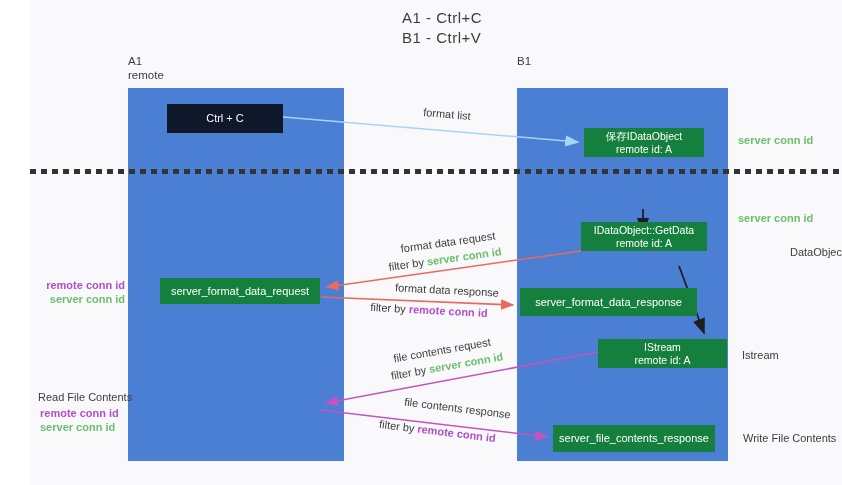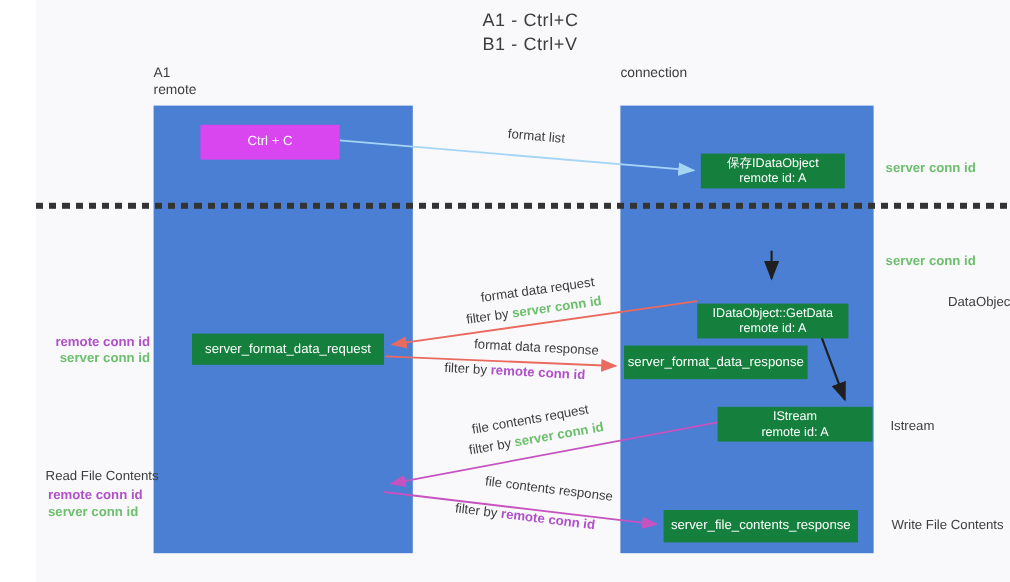--- a/index.html
+++ b/index.html
@@ -9,28 +9,28 @@
   #title{left:372px;top:8px;font-size:15px;line-height:20px;color:#3c3c3c;letter-spacing:.5px;}
   .lane{background:#4a7fd3;}
   #lane-left{left:98px;top:88px;width:216px;height:373px;}
   #lane-right{left:487px;top:88px;width:211px;height:373px;}
   .lane-header{top:54px;font-size:11.5px;line-height:14px;color:#3d3d3d;}
   #lane-left-header{left:98px;width:216px;}
   #lane-right-header{left:487px;width:211px;}
   #divider{left:0;top:169px;width:842px;height:5px;
     background:repeating-linear-gradient(90deg,#333 0 6px,transparent 6px 11px);}
   .node{color:#fff;text-align:center;font-size:11px;display:flex;flex-direction:column;justify-content:center;line-height:13px;}
-  .green{background:#d946ef;}
+  .green{background:#0f172a;}
   .orange{background:#15803d;}
   #ctrl-c{left:137px;top:104px;width:116px;height:29px;}
   #save-idataobject{left:554px;top:128px;width:120px;height:29px;font-size:10.5px;}
   #ctrl-v{left:553px;top:181px;width:120px;height:27px;}
-  #getdata{left:551px;top:253px;width:126px;height:29px;font-size:10.5px;}
+  #getdata{left:551px;top:222px;width:126px;height:29px;font-size:10.5px;}
   #fmt-req{left:130px;top:278px;width:160px;height:26px;}
-  #fmt-resp{left:490px;top:288px;width:153px;height:28px;}
+  #fmt-resp{left:490px;top:288px;width:177px;height:28px;}
   #istream-node{left:568px;top:339px;width:129px;height:29px;font-size:10.5px;}
   #file-req{left:128px;top:393px;width:161px;height:27px;}
   #file-resp{left:523px;top:425px;width:162px;height:27px;}
   .ann{font-size:11px;line-height:14px;color:#3d3d3d;white-space:nowrap;}
   .green-t{color:#6cbf6c;font-weight:bold;}
   .purple-t{color:#b050c8;font-weight:bold;}
   #ann-sc1{left:708px;top:133px;}
   #ann-sc2{left:708px;top:211px;}
   #ann-dataobject{left:712px;top:245px;padding-left:48px;}
   #ann-istream{left:712px;top:348px;}
@@ -58,21 +58,21 @@
   <div class="abs" id="title">
     <div>A1 - Ctrl+C</div>
     <div>B1 - Ctrl+V</div>
   </div>
 
   <div class="abs lane-header" id="lane-left-header">
     <div>A1</div>
     <div>remote</div>
   </div>
   <div class="abs lane-header" id="lane-right-header">
-    <div>connection</div>
+    <div>B1</div>
   </div>
 
   <div class="abs lane" id="lane-left"></div>
   <div class="abs lane" id="lane-right"></div>
 
   <div class="abs" id="divider"></div>
 
   <svg width="842" height="485">
     <defs>
       <marker id="m-blue" markerWidth="9" markerHeight="7" refX="8" refY="3.5" orient="auto">

